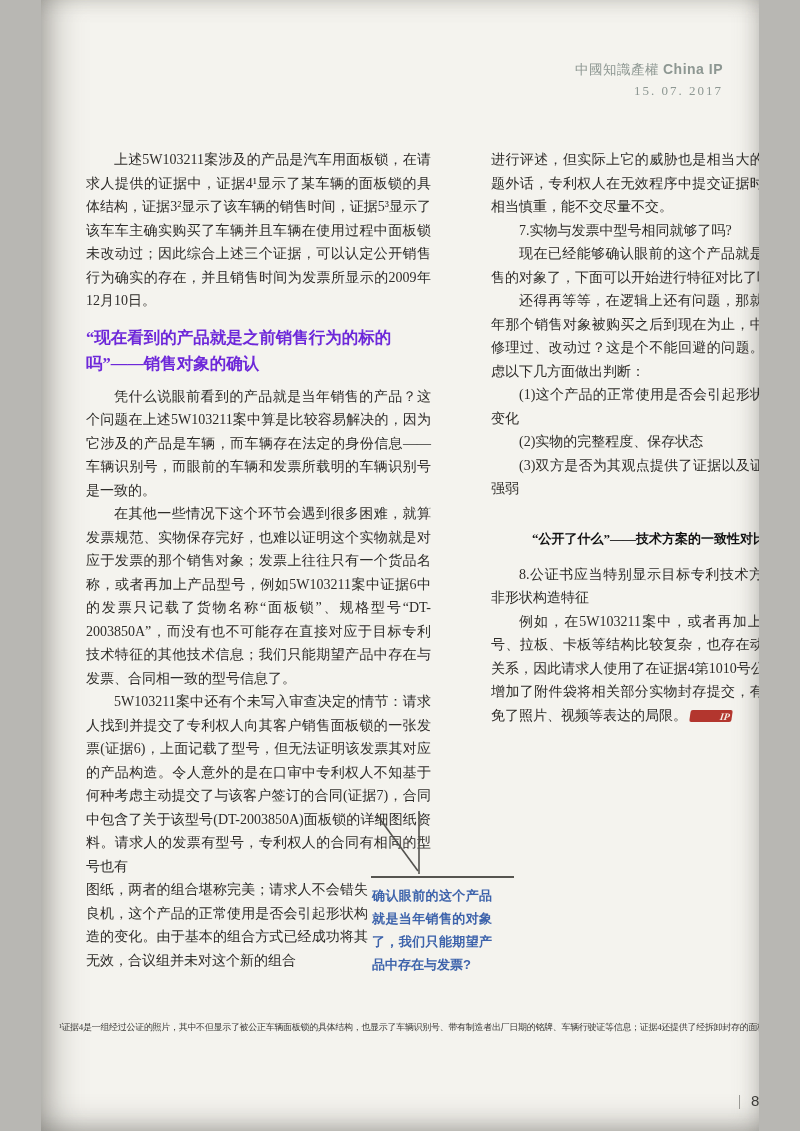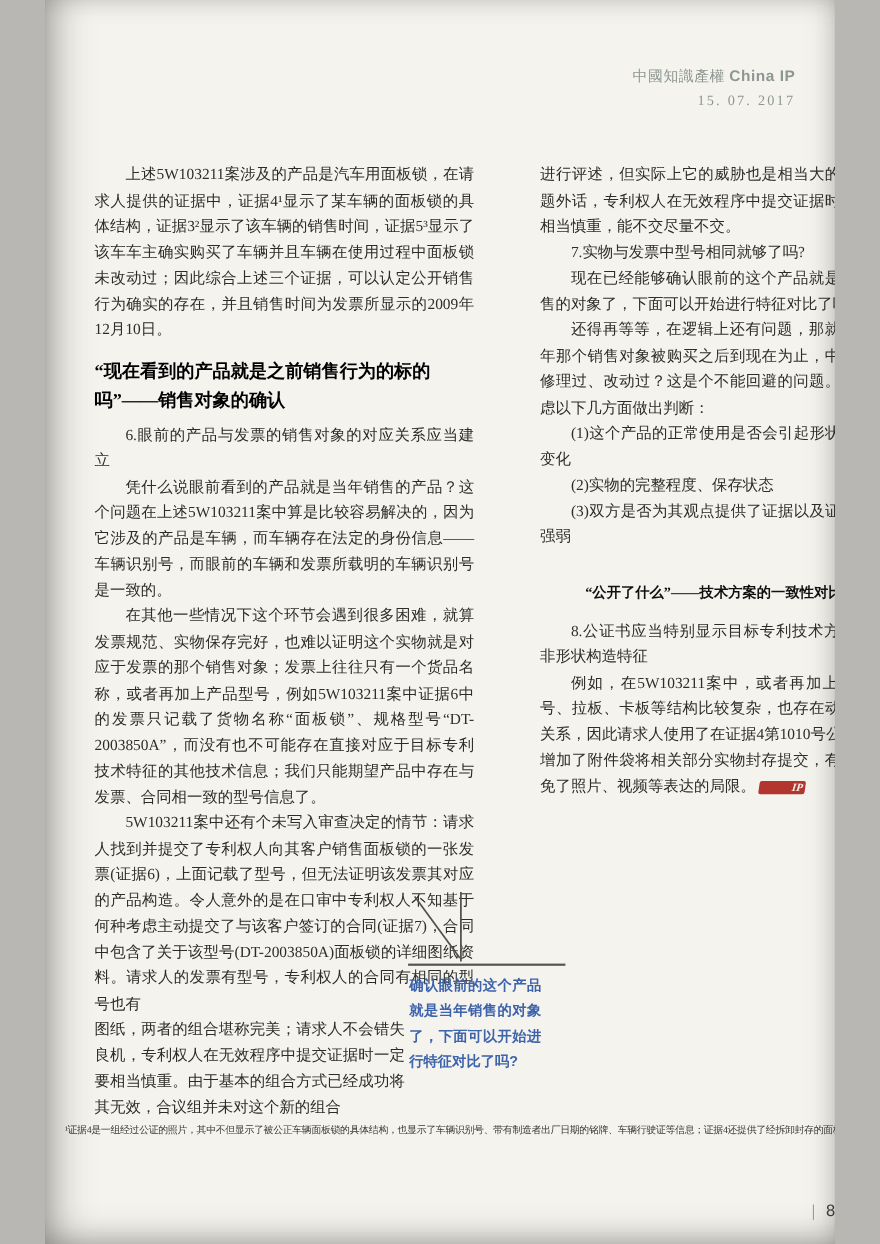--- a/index.html
+++ b/index.html
@@ -18,21 +18,21 @@
   .header{position:absolute;top:60px;right:36px;text-align:right;color:#8d9792;line-height:18px;}
   .mag-line{font-size:13.5px;letter-spacing:.5px;}
   .mag-en{font-weight:bold;font-family:"Liberation Sans","DejaVu Sans",sans-serif;font-size:14px;}
   .issue-date{font-size:13px;letter-spacing:2px;margin-top:3px;}
   .col{position:absolute;top:148px;font-size:14px;line-height:23.5px;text-align:justify;}
   .col-left{left:45px;width:345px;}
   .col-right{left:450px;width:316px;}
   .col p{margin:0;}
   .indent{text-indent:2em;}
   .narrow{width:282px;}
-  h2.sec{font-size:16.5px;line-height:26px;font-weight:bold;color:#000000;margin:12px 0 8px 0;text-align:left;}
+  h2.sec{font-size:16.5px;line-height:26px;font-weight:bold;color:#6d28d9;margin:12px 0 8px 0;text-align:left;}
   h2.sec2{font-size:13px;line-height:24px;font-weight:bold;color:#111;margin:26px 0 12px 0;text-align:center;}
   .pull-rule{position:absolute;left:330px;top:876px;width:143px;height:2px;background:#55544f;}
   .pull-quote{
     position:absolute;left:331px;top:884px;width:120px;
     font-family:"Liberation Sans","DejaVu Sans",sans-serif;
     font-size:13px;line-height:23px;font-weight:bold;color:#3d63ab;text-align:justify;
   }
   .arrow-wrap{position:absolute;left:332px;top:810px;width:52px;height:68px;}
   .ipmark{
     display:inline-block;margin-left:3px;padding:1px 2px 0 2px;
@@ -52,35 +52,34 @@
 <div class="page">
 
   <div class="header">
     <div class="mag-line"><span>中國知識產權</span> <span class="mag-en">China IP</span></div>
     <div class="issue-date">15. 07. 2017</div>
   </div>
 
   <div class="col col-left">
     <p class="indent">上述5W103211案涉及的产品是汽车用面板锁，在请求人提供的证据中，证据4¹显示了某车辆的面板锁的具体结构，证据3²显示了该车辆的销售时间，证据5³显示了该车车主确实购买了车辆并且车辆在使用过程中面板锁未改动过；因此综合上述三个证据，可以认定公开销售行为确实的存在，并且销售时间为发票所显示的2009年12月10日。</p>
     <h2 class="sec">“现在看到的产品就是之前销售行为的标的吗”——销售对象的确认</h2>
-    <p class="indent">6.眼前的产品与发票的销售对象的对应关系应当建立</p>
     <p class="indent">凭什么说眼前看到的产品就是当年销售的产品？这个问题在上述5W103211案中算是比较容易解决的，因为它涉及的产品是车辆，而车辆存在法定的身份信息——车辆识别号，而眼前的车辆和发票所载明的车辆识别号是一致的。</p>
     <p class="indent">在其他一些情况下这个环节会遇到很多困难，就算发票规范、实物保存完好，也难以证明这个实物就是对应于发票的那个销售对象；发票上往往只有一个货品名称，或者再加上产品型号，例如5W103211案中证据6中的发票只记载了货物名称“面板锁”、规格型号“DT-2003850A”，而没有也不可能存在直接对应于目标专利技术特征的其他技术信息；我们只能期望产品中存在与发票、合同相一致的型号信息了。</p>
     <p class="indent">5W103211案中还有个未写入审查决定的情节：请求人找到并提交了专利权人向其客户销售面板锁的一张发票(证据6)，上面记载了型号，但无法证明该发票其对应的产品构造。令人意外的是在口审中专利权人不知基于何种考虑主动提交了与该客户签订的合同(证据7)，合同中包含了关于该型号(DT-2003850A)面板锁的详细图纸资料。请求人的发票有型号，专利权人的合同有相同的型号也有</p>
-    <p class="narrow">图纸，两者的组合堪称完美；请求人不会错失良机，专利权人在无效程序中提交证据时一定要相当慎重。由于基本的组合方式已经成功将其无效，合议组并未对这个新的组合</p>
+    <p class="narrow">图纸，两者的组合堪称完美；请求人不会错失良机，这个产品的正常使用是否会引起形状构造的变化。由于基本的组合方式已经成功将其无效，合议组并未对这个新的组合</p>
   </div>
 
   <div class="arrow-wrap">
     <svg width="52" height="68" viewBox="0 0 52 68" xmlns="http://www.w3.org/2000/svg">
       <line x1="4" y1="5" x2="45" y2="61" stroke="#53524e" stroke-width="1.6"></line>
       <line x1="46" y1="1" x2="46" y2="64" stroke="#53524e" stroke-width="1.6"></line>
     </svg>
   </div>
   <div class="pull-rule"></div>
-  <div class="pull-quote">确认眼前的这个产品就是当年销售的对象了，下面可以开始进行特征对比了吗?</div>
+  <div class="pull-quote">确认眼前的这个产品就是当年销售的对象了，我们只能期望产品中存在与发票?</div>
 
   <div class="col col-right">
     <p>进行评述，但实际上它的威胁也是相当大的。说句题外话，专利权人在无效程序中提交证据时一定要相当慎重，能不交尽量不交。</p>
     <p class="indent">7.实物与发票中型号相同就够了吗?</p>
     <p class="indent">现在已经能够确认眼前的这个产品就是当年销售的对象了，下面可以开始进行特征对比了吗?</p>
     <p class="indent">还得再等等，在逻辑上还有问题，那就是，当年那个销售对象被购买之后到现在为止，中间是否修理过、改动过？这是个不能回避的问题。一般考虑以下几方面做出判断：</p>
     <p class="indent">(1)这个产品的正常使用是否会引起形状构造的变化</p>
     <p class="indent">(2)实物的完整程度、保存状态</p>
     <p class="indent">(3)双方是否为其观点提供了证据以及证明力的强弱</p>
     <h2 class="sec2">“公开了什么”——技术方案的一致性对比</h2>

